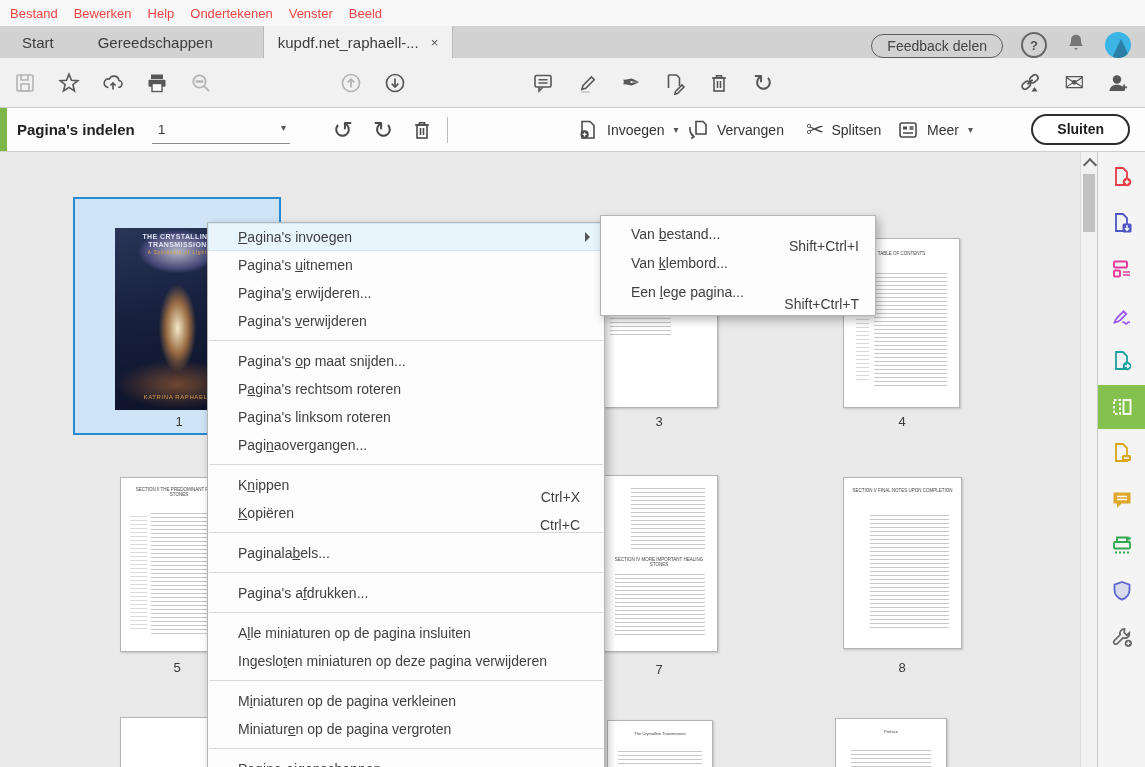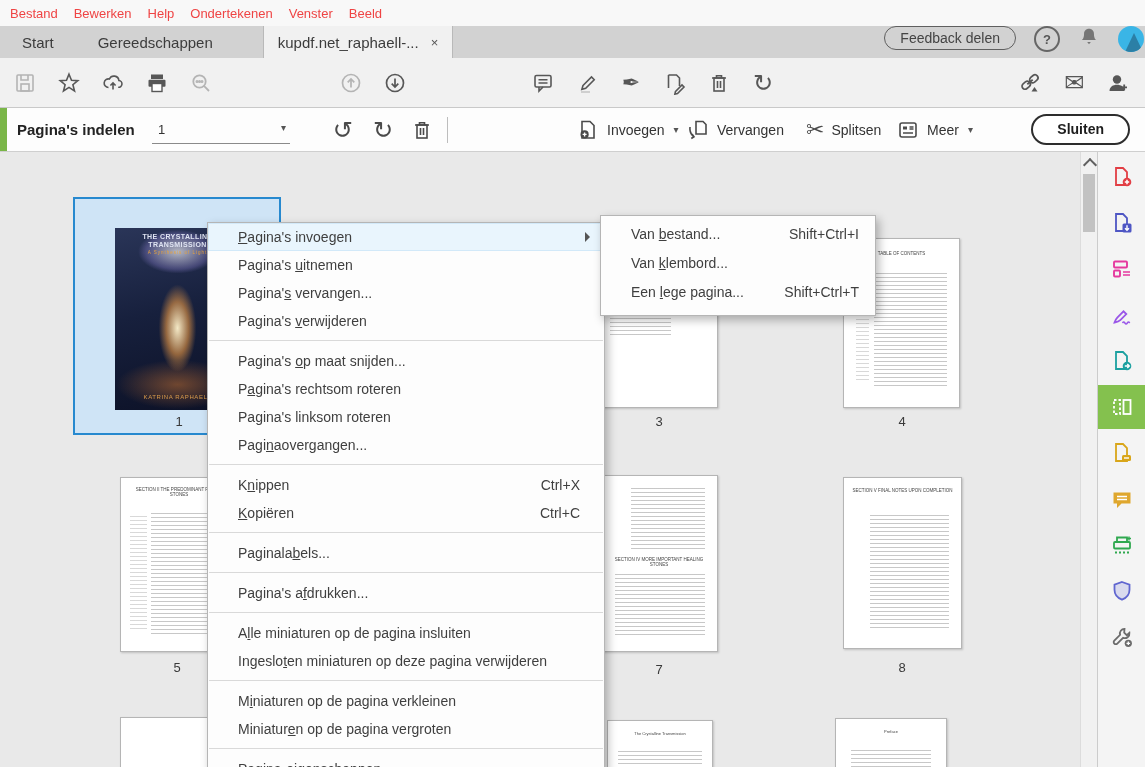--- a/index.html
+++ b/index.html
@@ -9,21 +9,21 @@
 
   
   .menubar{position:absolute;left:0;top:0;width:100%;height:26px;background:#f8f8f8;display:flex;align-items:center;padding-left:8px;box-sizing:border-box;}
   .menu-top-item{font-size:13px;color:#ef4444;padding:0 14px 0 2px;cursor:default;}
 
   
   .tabbar{position:absolute;left:0;top:26px;width:100%;height:32px;background:#d2d2d2;display:flex;align-items:stretch;}
   .tab{display:flex;align-items:center;padding:0 22px;font-size:15px;color:#3c3c3c;cursor:default;}
   .tab.active{background:#f1f1f1;border-left:1px solid #b9b9b9;border-right:1px solid #b9b9b9;margin-left:28px;padding:0 14px;}
   .tab-close{margin-left:12px;font-size:13px;color:#555;}
-  .tab-right{margin-left:auto;display:flex;align-items:flex-start;gap:18px;padding-right:1px;}
+  .tab-right{margin-left:auto;display:flex;align-items:flex-end;gap:18px;padding-right:14px;}
   .pill-btn{border:1.5px solid #5f5f5f;border-radius:14px;padding:3px 15px;font-size:14px;color:#444;background:transparent;}
   .help-circle{width:22px;height:22px;border:2px solid #666;border-radius:50%;display:flex;align-items:center;justify-content:center;font-size:13px;font-weight:bold;color:#555;}
   .avatar{width:26px;height:26px;border-radius:50%;background:var(--avatar-blue,#3ab5e6);position:relative;overflow:hidden;}
   .avatar:before{content:"";position:absolute;left:7px;top:7px;border-left:9px solid transparent;border-right:9px solid transparent;border-bottom:19px solid #2b7fa6;}
 
   
   .main-toolbar{position:absolute;left:0;top:58px;width:100%;height:50px;background:#f1f1f1;border-bottom:1px solid #c9c9c9;box-sizing:border-box;}
   .tb{position:absolute;top:13px;width:24px;height:24px;color:var(--toolbar-icon,#575757);display:flex;align-items:center;justify-content:center;}
   .tb.disabled{color:#b4b4b4;}
   .tb svg{display:block;}
@@ -72,21 +72,21 @@
   .side-tool{position:absolute;left:12px;width:24px;height:24px;display:flex;align-items:center;justify-content:center;}
   .side-active{position:absolute;left:0;top:233px;width:48px;height:44px;background:var(--active-tool-green,#84c14e);}
 
   
   .ctx{position:absolute;background:#fdfdfd;border:1px solid #b5b5b5;box-shadow:3px 4px 9px rgba(0,0,0,.28);box-sizing:border-box;}
   #context-menu{left:207px;top:222px;width:398px;height:610px;padding-top:0;}
   #submenu{left:600px;top:215px;width:276px;height:101px;padding-top:4px;}
   .menu-item{position:relative;height:28px;line-height:28px;padding-left:30px;font-size:14px;color:#3f3f3f;white-space:nowrap;cursor:default;}
   .menu-item.sel{background:var(--menu-highlight,#e9f5fd);box-shadow:inset 0 0 0 1px #d2e9f9;}
   .menu-item .mn{text-decoration:underline;}
-  .menu-item .sc{position:absolute;right:24px;top:0;}
+  .menu-item .sc{position:absolute;right:24px;top:12px;}
   #submenu .menu-item{height:29px;line-height:29px;}
   #submenu .menu-item .sc{right:16px;}
   .sub-arrow{position:absolute;right:14px;top:9px;width:0;height:0;border-left:5px solid #555;border-top:5px solid transparent;border-bottom:5px solid transparent;}
   .menu-sep{height:1px;background:#d9d9d9;margin:5px 1px 6px 1px;}
 </style>
 </head>
 <body>
 
 <div class="app">
 
@@ -412,21 +412,21 @@
       <span class="pre"></span><span class="mn">P</span><span class="post">agina's invoegen</span>
       <span class="sc"></span>
       <span class="sub-arrow"></span>
     </div>
       <div class="menu-item">
       <span class="pre">Pagina's </span><span class="mn">u</span><span class="post">itnemen</span>
       <span class="sc"></span>
       
     </div>
       <div class="menu-item">
-      <span class="pre">Pagina'</span><span class="mn">s</span><span class="post"> vervangen...</span>
+      <span class="pre">Pagina'</span><span class="mn">s</span><span class="post"> erwijderen...</span>
       <span class="sc"></span>
       
     </div>
       <div class="menu-item">
       <span class="pre">Pagina's </span><span class="mn">v</span><span class="post">erwijderen</span>
       <span class="sc"></span>
       
     </div>
       <div class="menu-sep"></div>
       <div class="menu-item">

